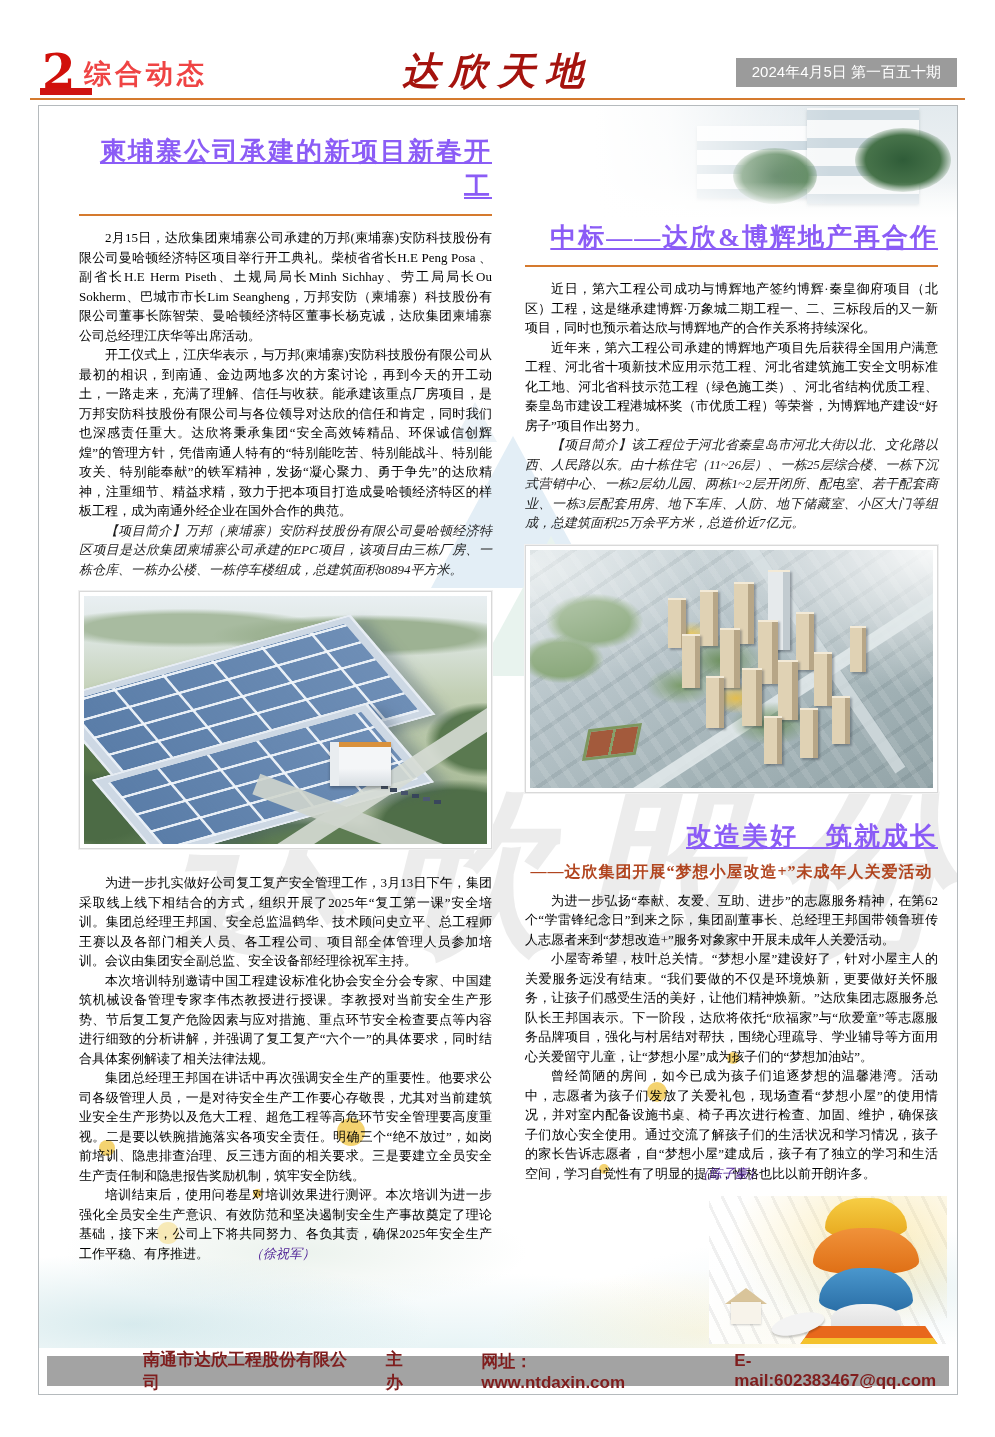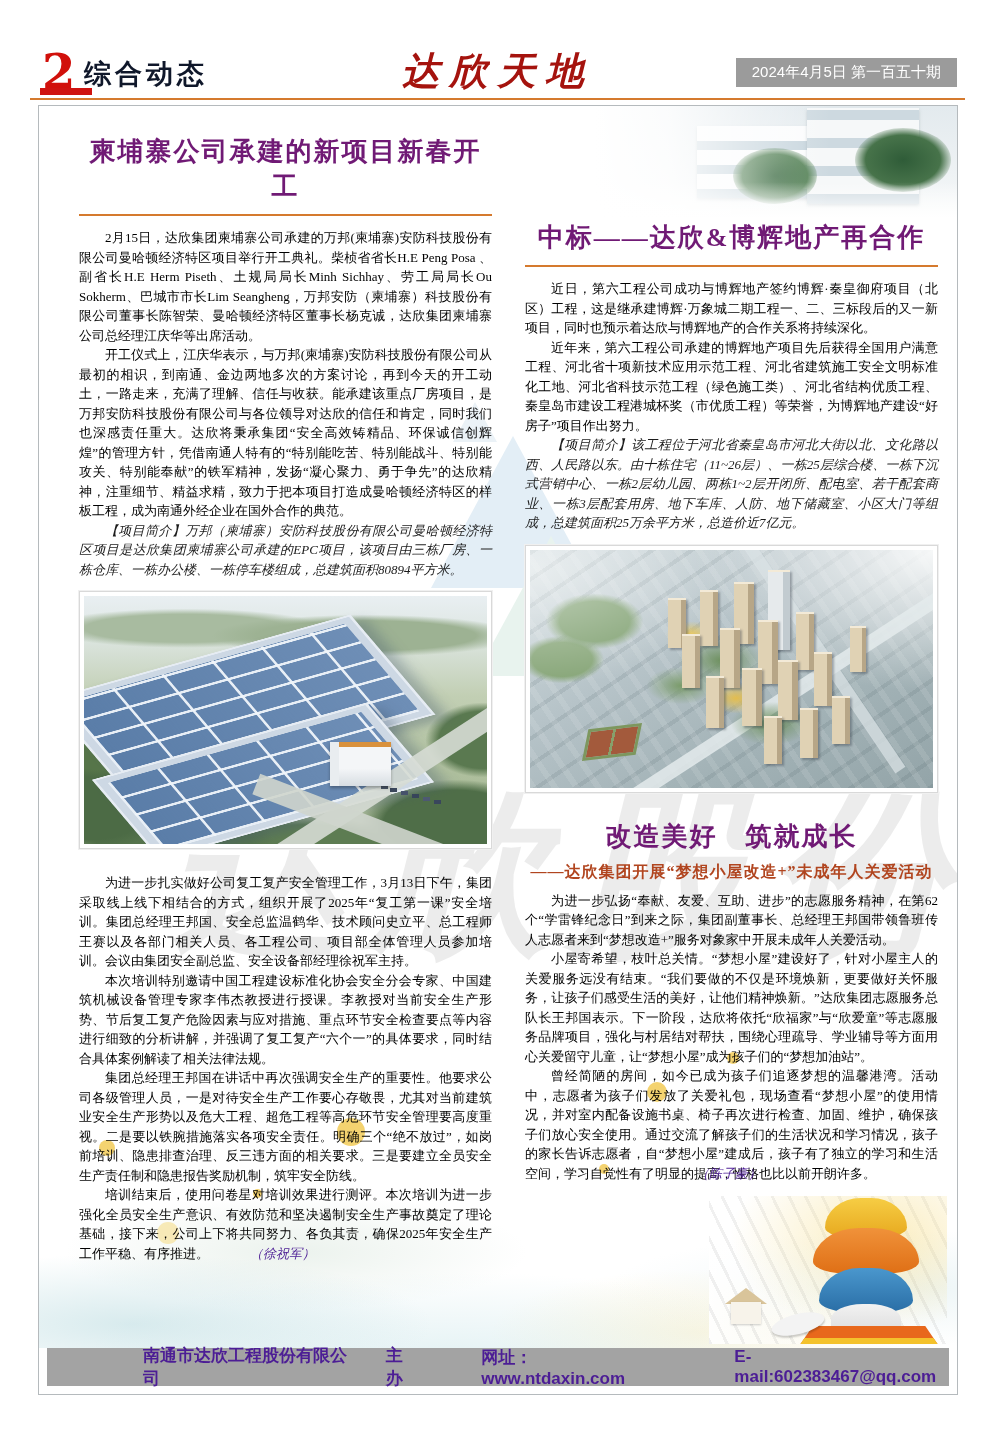--- a/index.html
+++ b/index.html
@@ -3,21 +3,21 @@
 <meta charset="utf-8">
 <style>
   html,body { margin:0; padding:0; }
   body {
     width:995px; height:1437px; position:relative;
     background:#ffffff; overflow:hidden;
     font-family:"Liberation Serif", serif;
   }
   
   .pageno { position:absolute; left:42px; top:44px; font:bold 48px "DejaVu Serif", serif; color:#d1100b; z-index:5;}
-  .section { position:absolute; left:84px; top:56px; font:bold 27px "Liberation Sans", sans-serif; letter-spacing:4px; color:#0f172a; z-index:5;}
+  .section { position:absolute; left:84px; top:56px; font:bold 27px "Liberation Sans", sans-serif; letter-spacing:4px; color:#ef4444; z-index:5;}
   .red-bar { position:absolute; left:40px; top:88px; width:52px; height:7px; background:#cf1310; z-index:5;}
   .masthead { position:absolute; left:0; right:0; top:46px; text-align:center;
     font:bold italic 38px "DejaVu Serif", serif; color:#a5130e; letter-spacing:10px; z-index:4;}
   .datebox { position:absolute; right:38px; top:58px; background:#9b9b9b; color:#fff;
     font:15px "Liberation Sans", sans-serif; padding:5px 16px; z-index:5;}
   .orange-rule { position:absolute; left:30px; right:30px; top:98px; height:2px; background:#d57a2e; z-index:5;}
 
   
   .content-box { position:absolute; left:38px; top:105px; width:918px; height:1288px;
     border:1px solid #b5babd; background:#fff; overflow:hidden; }
@@ -80,22 +80,22 @@
   .house-wall { position:absolute; left:22px; top:106px; width:30px; height:22px; background:#f7f3ea;
     box-shadow:0 1px 2px rgba(0,0,0,.2); }
   .house-roof { position:absolute; left:16px; top:92px; width:0; height:0;
     border-left:21px solid transparent; border-right:21px solid transparent; border-bottom:16px solid #d9c49a; }
 
   
   .col { position:absolute; width:413px; z-index:2; }
   .col-left  { left:40px;  top:28px; }
   .col-right { left:486px; top:0; padding-top:114px; }
 
-  h2.headline { margin:0; font:bold 26px "Liberation Serif", serif; color:#701a75;
-    text-align:center; letter-spacing:2px; }
+  h2.headline { margin:0; font:bold 26px "Liberation Serif", serif; color:#8b5cf6;
+    text-align:right; letter-spacing:2px;text-decoration:underline; }
   .h-rule { height:2px; background:#d57a2e; margin:10px 0 12px; }
   h3.subhead { margin:8px 0 8px; font:bold 16px "Liberation Serif", serif; color:#b1451f;
     text-align:center; letter-spacing:1px; }
   .col p { margin:0; font:13px/1.5 "Liberation Serif", serif; color:#000000;
     text-align:justify; text-indent:2em; }
   .col p.brief { font-style:italic; color:#1b1b1b; }
   .byline { display:block; text-align:center; font:italic 13px/1.5 "Liberation Serif", serif;
     color:#4c1d95; margin-top:-19.5px; padding-right:6px; }
   .mt { margin-top:30px; }
 
@@ -156,22 +156,22 @@
       radial-gradient(ellipse 56px 30px at 62% 74%, #6f9160 0%, transparent 72%),
       radial-gradient(ellipse 48px 26px at 26% 56%, #7a9b6a 0%, transparent 72%); }
   .tw { position:absolute; background:linear-gradient(90deg,#e0d2b4 0 72%,#b7a687 72%);
     border-top:2px solid #f3ead7; box-shadow:2px 2px 2px rgba(40,50,60,.35); }
   .tw.white { background:linear-gradient(90deg,#e6eaec 0 70%,#c2cbd0 70%); }
   .courts { position:absolute; left:56px; bottom:30px; width:46px; height:26px;
     background:linear-gradient(90deg,#a35a3c 0 47%,#87a06b 47% 53%,#a35a3c 53%);
     border:3px solid #7d975e; transform:skewX(-18deg) rotate(-7deg); }
 
   
-  .footer-bar { position:absolute; left:8px; right:8px; bottom:8px; height:38px; background:#a3a3a3;
-    z-index:3; display:flex; align-items:center; color:#4c1d95;
+  .footer-bar { position:absolute; left:8px; right:8px; bottom:8px; height:30px; background:#a3a3a3;
+    z-index:3; display:flex; align-items:center; color:#7f1d1d;
     font:bold 17px "Liberation Sans", sans-serif; }
   .footer-bar .f-pub { margin-left:96px; }
   .footer-bar .f-role { margin-left:26px; }
   .footer-bar .f-web { margin-left:62px; }
   .footer-bar .f-mail { margin-left:62px; }
 </style>
 </head>
 <body>
 
 <span class="pageno">2</span>

